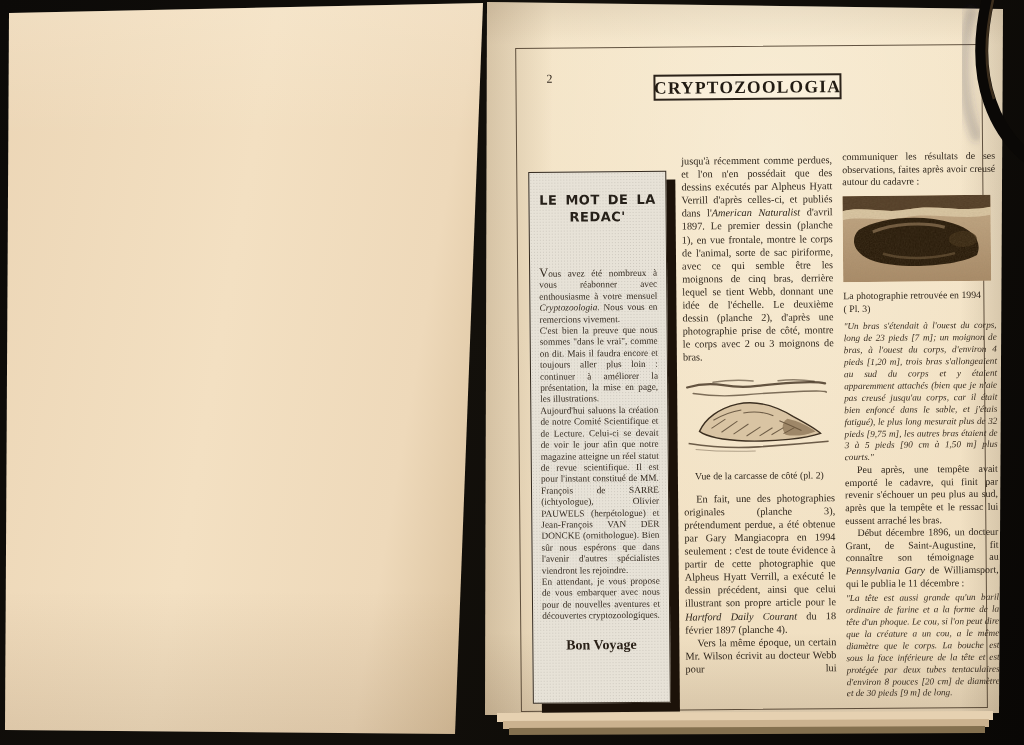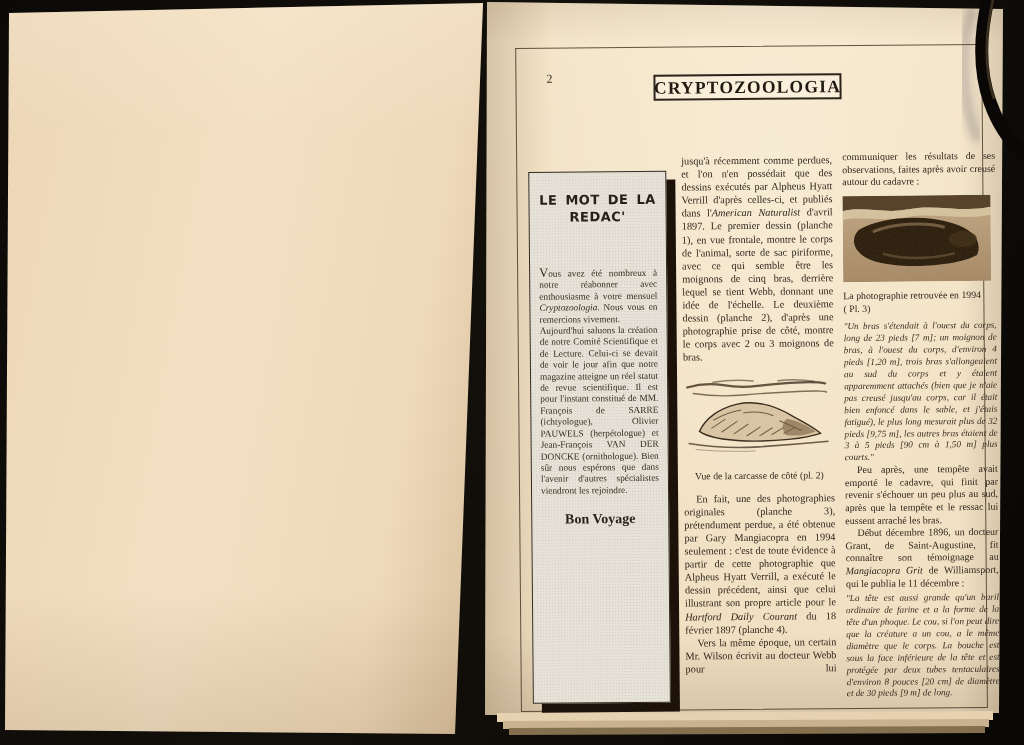--- a/index.html
+++ b/index.html
@@ -86,22 +86,24 @@
     <div class="masthead">
       <span>CRYPTOZOOLOGIA</span>
     </div>
 
     <div class="ed-box">
       <div class="ed-title">
         <div>LE MOT DE LA</div>
         <div>REDAC'</div>
       </div>
       <div class="ed-body">
-        <p><span class="cap">V</span><span>ous avez été nombreux à notre réabonner avec enthousiasme à votre mensuel </span><i>Cryptozoologia</i><span>. Nous vous en remercions vivement.</span></p>
+        <p><span class="cap">V</span><span>ous avez été nombreux à vous réabonner avec enthousiasme à votre mensuel </span><i>Cryptozoologia</i><span>. Nous vous en remercions vivement.</span></p>
+        <p>C'est bien la preuve que nous sommes "dans le vrai", comme on dit. Mais il faudra encore et toujours aller plus loin : continuer à améliorer la présentation, la mise en page, les illustrations.</p>
         <p>Aujourd'hui saluons la création de notre Comité Scientifique et de Lecture. Celui-ci se devait de voir le jour afin que notre magazine atteigne un réel statut de revue scientifique. Il est pour l'instant constitué de MM. François de SARRE (ichtyologue), Olivier PAUWELS (herpétologue) et Jean-François VAN DER DONCKE (ornithologue). Bien sûr nous espérons que dans l'avenir d'autres spécialistes viendront les rejoindre.</p>
+        <p>En attendant, je vous propose de vous embarquer avec nous pour de nouvelles aventures et découvertes cryptozoologiques.</p>
       </div>
       <div class="ed-sig">Bon Voyage</div>
     </div>
 
     <div class="col col2">
       <p><span>jusqu'à récemment comme perdues, et l'on n'en possédait que des dessins exécutés par Alpheus Hyatt Verrill d'après celles-ci, et publiés dans l'</span><i>American Naturalist</i><span> d'avril 1897. Le premier dessin (planche 1), en vue frontale, montre le corps de l'animal, sorte de sac piriforme, avec ce qui semble être les moignons de cinq bras, derrière lequel se tient Webb, donnant une idée de l'échelle. Le deuxième dessin (planche 2), d'après une photographie prise de côté, montre le corps avec 2 ou 3 moignons de bras.</span></p>
       <figure class="fig-carcass">
         <svg viewBox="0 0 151 88" width="151" height="88" xmlns="http://www.w3.org/2000/svg">
           <g stroke="#4a3a28" fill="none" stroke-linecap="round">
             <path d="M4,14 q18,-5 36,-2 t34,1 t38,-3 t30,1" stroke-width="2.2" opacity="0.85"></path>
@@ -146,21 +148,21 @@
           <ellipse cx="120" cy="44" rx="14" ry="8" fill="#3a2812" opacity="0.8"></ellipse>
           <rect width="148" height="86" filter="url(#grain)" opacity="0.3"></rect>
         </svg>
         <figcaption>
           <div>La photographie retrouvée en 1994</div>
           <div>( Pl. 3)</div>
         </figcaption>
       </figure>
       <p class="quote">"Un bras s'étendait à l'ouest du corps, long de 23 pieds [7 m]; un moignon de bras, à l'ouest du corps, d'environ 4 pieds [1,20 m], trois bras s'allongeaient au sud du corps et y étaient apparemment attachés (bien que je n'aie pas creusé jusqu'au corps, car il était bien enfoncé dans le sable, et j'étais fatigué), le plus long mesurait plus de 32 pieds [9,75 m], les autres bras étaient de 3 à 5 pieds [90 cm à 1,50 m] plus courts."</p>
       <p class="ind mt3">Peu après, une tempête avait emporté le cadavre, qui finit par revenir s'échouer un peu plus au sud, après que la tempête et le ressac lui eussent arraché les bras.</p>
-      <p class="ind mt6"><span>Début décembre 1896, un docteur Grant, de Saint-Augustine, fit connaître son témoignage au </span><i>Mangiacopra Grit</i><span> de Williamsport, qui le publia le 11 décembre :</span></p>
+      <p class="ind mt6"><span>Début décembre 1896, un docteur Grant, de Saint-Augustine, fit connaître son témoignage au </span><i>Pennsylvania Gary</i><span> de Williamsport, qui le publia le 11 décembre :</span></p>
       <p class="quote">"La tête est aussi grande qu'un baril ordinaire de farine et a la forme de la tête d'un phoque. Le cou, si l'on peut dire que la créature a un cou, a le même diamètre que le corps. La bouche est sous la face inférieure de la tête et est protégée par deux tubes tentaculaires d'environ 8 pouces [20 cm] de diamètre et de 30 pieds [9 m] de long.</p>
     </div>
   </div>
 
   <svg class="cable-svg" width="1024" height="745" viewBox="0 0 1024 745" xmlns="http://www.w3.org/2000/svg">
     <defs>
         <filter id="soft">
           <feGaussianBlur stdDeviation="3.5"></feGaussianBlur>
         </filter>
       </defs>

